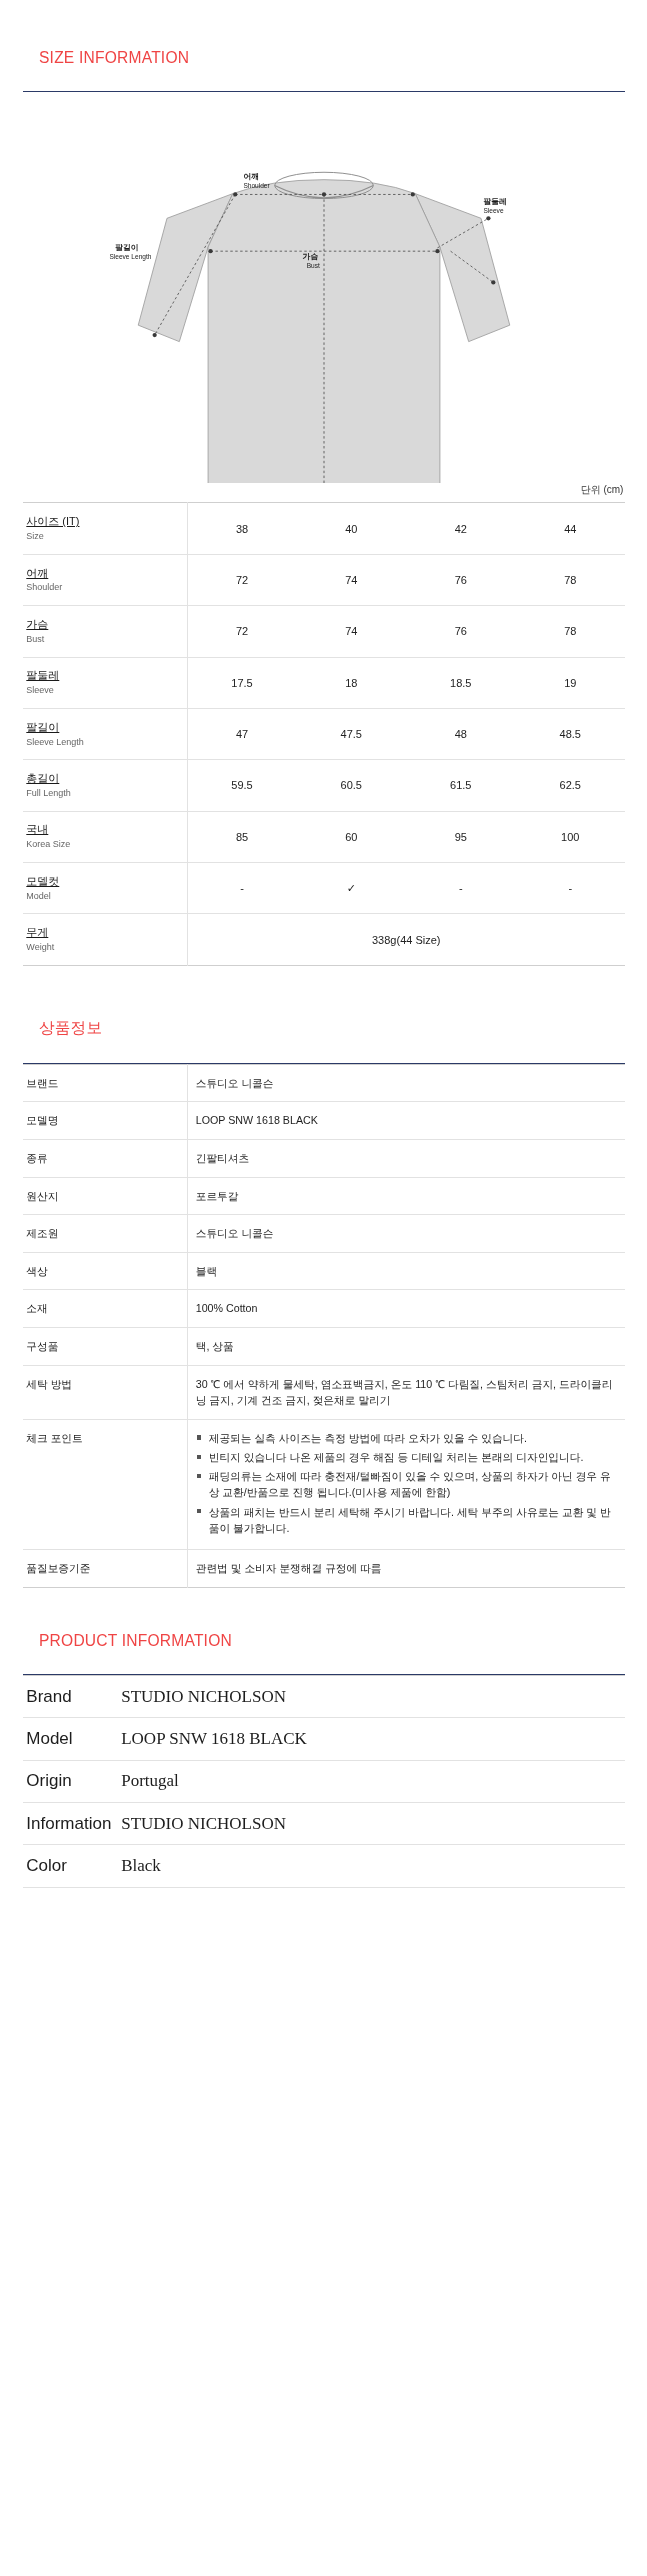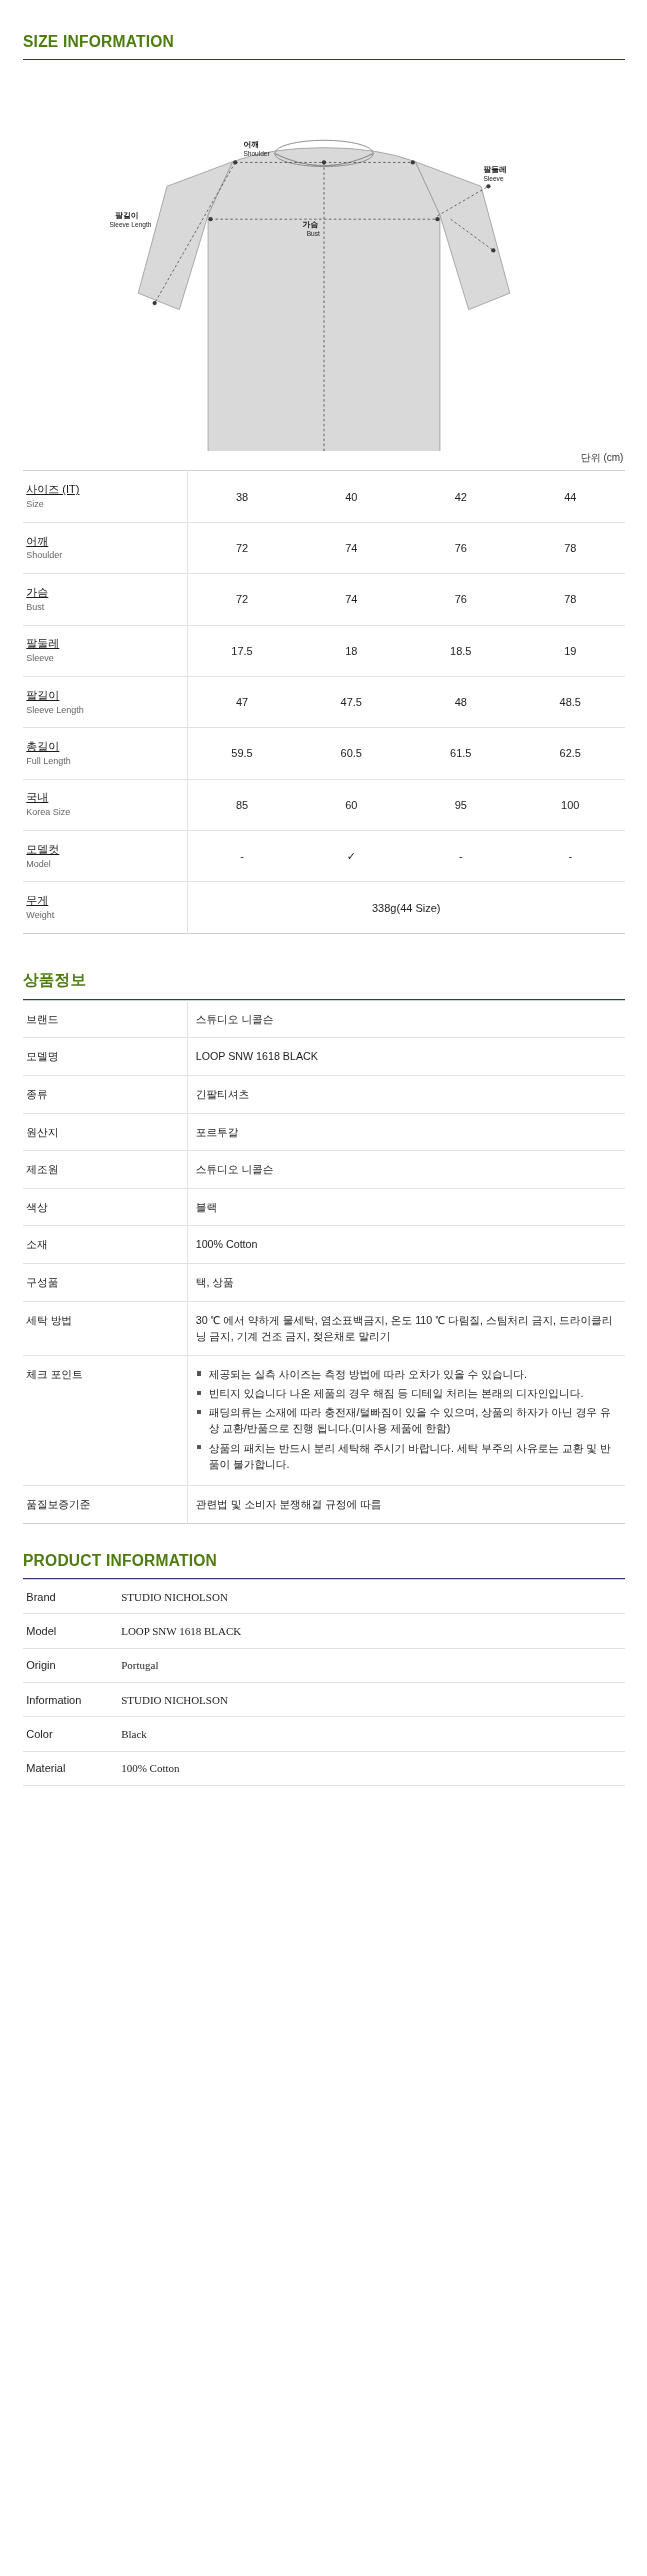--- a/index.html
+++ b/index.html
@@ -15,25 +15,25 @@
     -webkit-font-smoothing: antialiased;
   }
   .page {
     width: 648px;
     padding: 0 23px;
   }
 
   
   .section-title {
     font-size: 15.6px;
-    font-weight: bold;
+    font-weight: normal;
     letter-spacing: 0.2px;
-    color: #4d7c0f;
+    color: #ef4444;
     padding: 0 0 8.2px 0;
-    margin: 0;
+    margin: 16px;
   }
   .section-head {
     border-bottom: 1.6px solid #2b3a67;
     margin-bottom: 0;
   }
   .head-gap-top { padding-top: 33px; }
 
   
   .diagram-wrap {
     position: relative;
@@ -124,21 +124,21 @@
     background: #555;
   }
 
   
   .en-table {
     border-top: 0.8px solid #cfcfcf;
   }
   .en-table td {
     border-bottom: 0.8px solid #e2e2e2;
     padding: 10.7px 8.2px;
-    font-size: 11px;
+    font-size: 17px;
     color: #1d1d1d;
     margin-left: 10px;
   }
   .en-table td.label { width: 90px; padding-left: 3.3px; }
   .en-table td.value { padding-left: 8.2px; font-family: Liberation Serif, serif; }
 
   .spacer-xl { height: 36px; }
   .spacer-lg { height: 28px; }
   .spacer-md { height: 15px; }
 
@@ -411,22 +411,18 @@
         <td class="value">Portugal</td>
       </tr>
       <tr>
         <td class="label">Information</td>
         <td class="value">STUDIO NICHOLSON</td>
       </tr>
       <tr>
         <td class="label">Color</td>
         <td class="value">Black</td>
       </tr>
-      <tr>
-        <td class="label">Material</td>
-        <td class="value">100% Cotton</td>
-      </tr>
     </tbody>
   </table>
 
   <div class="spacer-md"></div>
 </div>
 
 
 </body></html>

